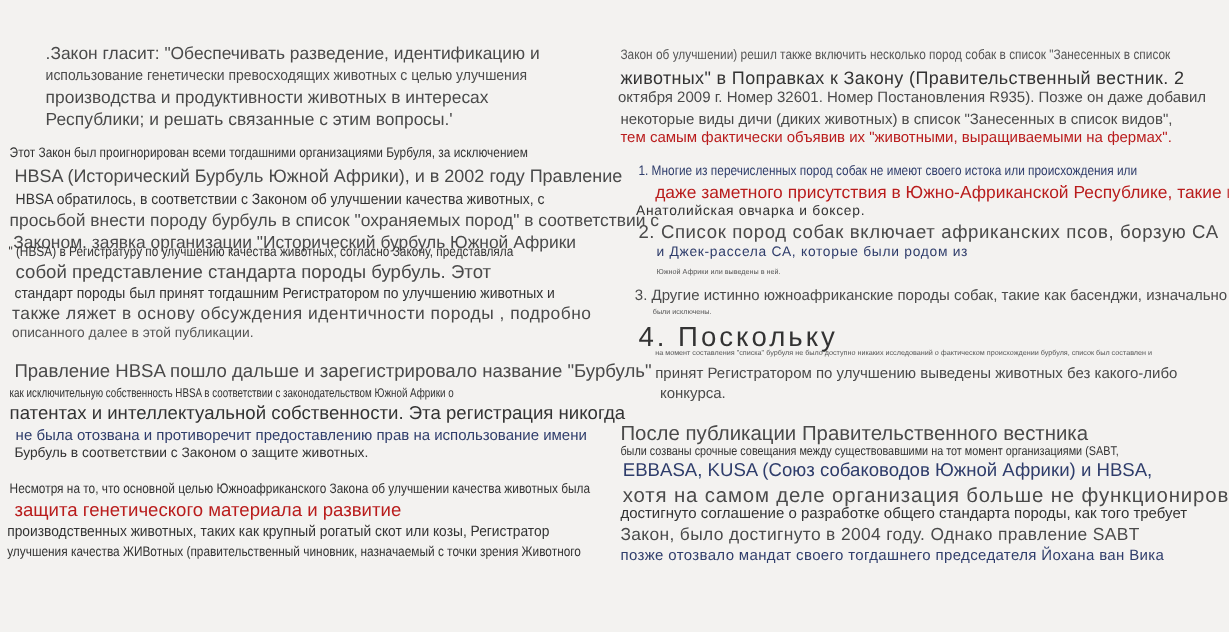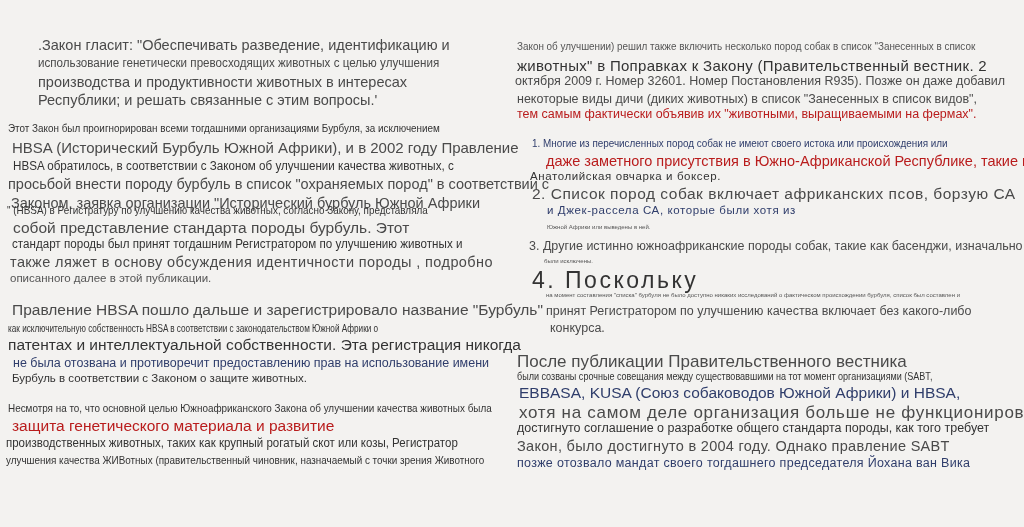--- a/index.html
+++ b/index.html
@@ -69,29 +69,29 @@
   <div class="ln s14 c-dark bold" style="left:7px;top:58px;font-weight:normal;font-size:15px;letter-spacing:0.3px;">животных" в Поправках к Закону (Правительственный вестник. 2</div>
   <div class="ln s12 c-gray" style="left:5px;top:75px;">октября 2009 г. Номер 32601. Номер Постановления R935). Позже он даже добавил</div>
   <div class="ln s12 c-gray" style="left:7px;top:93px;">некоторые виды дичи (диких животных) в список "Занесенных в список видов",</div>
   <div class="ln s12 c-brown" style="left:7px;top:108px;">тем самым фактически объявив их "животными, выращиваемыми на фермах".</div>
 
   <div class="ln s11 c-navy nar" style="left:22px;top:138px;">1. Многие из перечисленных пород собак не имеют своего истока или происхождения или</div>
   <div class="ln s14 c-brown" style="left:36px;top:154px;">даже заметного присутствия в Южно-Африканской Республике, такие как</div>
   <div class="ln s11 c-dark" style="left:20px;top:171px;letter-spacing:0.6px;">Анатолийская овчарка и боксер.</div>
 
   <div class="ln s15 c-gray" style="left:22px;top:186px;letter-spacing:0.5px;">2. Список пород собак включает африканских псов, борзую СА</div>
-  <div class="ln s11 c-navy bold" style="left:37px;top:205px;font-weight:normal;letter-spacing:0.6px;">и Джек-рассела СА, которые были хотя из</div>
+  <div class="ln s11 c-navy bold" style="left:37px;top:205px;font-weight:normal;letter-spacing:0.6px;">и Джек-рассела СА, которые были родом из</div>
   <div class="ln s6 c-mid" style="left:37px;top:224px;">Южной Африки или выведены в ней.</div>
 
   <div class="ln s12 c-gray" style="left:19px;top:240px;">3. Другие истинно южноафриканские породы собак, такие как басенджи, изначально</div>
   <div class="ln s6 c-mid" style="left:34px;top:258px;">были исключены.</div>
 
   <div class="ln s17 c-dark" style="left:22px;top:269px;letter-spacing:2.5px;">4. Поскольку</div>
   <div class="ln s6 c-mid" style="left:36px;top:292px;">на момент составления "списка" бурбуля не было доступно никаких исследований о фактическом происхождении бурбуля, список был составлен и</div>
-  <div class="ln s12 c-gray" style="left:36px;top:305px;">принят Регистратором по улучшению качества включает без какого-либо</div>
+  <div class="ln s12 c-gray" style="left:36px;top:305px;">принят Регистратором по улучшению выведены животных без какого-либо</div>
   <div class="ln s12 c-gray" style="left:40px;top:322px;">конкурса.</div>
 
   <div class="ln s13 c-gray" style="left:7px;top:353px;">После публикации Правительственного вестника</div>
   <div class="ln s10 c-dark nar" style="left:7px;top:371px;">были созваны срочные совещания между существовавшими на тот момент организациями (SABT,</div>
   <div class="ln s15 c-navy" style="left:9px;top:385px;">EBBASA, KUSA (Союз собаководов Южной Африки) и HBSA,</div>
   <div class="ln s13 c-gray" style="left:9px;top:404px;letter-spacing:0.7px;">хотя на самом деле организация больше не функционировала) и</div>
   <div class="ln s12 c-dark" style="left:7px;top:422px;">достигнуто соглашение о разработке общего стандарта породы, как того требует</div>
   <div class="ln s14 c-gray" style="left:7px;top:439px;letter-spacing:0.3px;">Закон, было достигнуто в 2004 году. Однако правление SABT</div>
   <div class="ln s12 c-navy" style="left:7px;top:457px;letter-spacing:0.3px;">позже отозвало мандат своего тогдашнего председателя Йохана ван Вика</div>
 </div>

